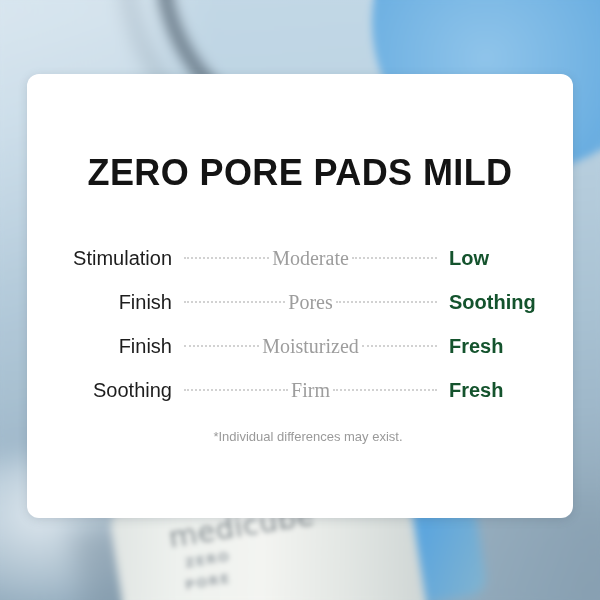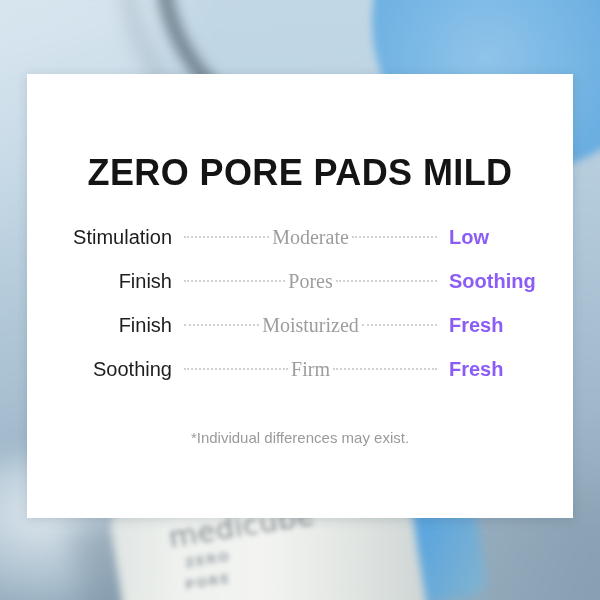--- a/index.html
+++ b/index.html
@@ -196,20 +196,21 @@
 
   
   .card {
     position: absolute;
     left: 27px;
     top: 74px;
     width: 546px;
     height: 444px;
     background: #ffffff;
     box-shadow: 0 2px 10px rgba(60,80,95,.18);
+    border-radius: 12px;
   }
 
   .card-title {
     position: absolute;
     top: 78px;
     left: 0;
     width: 100%;
     text-align: center;
     font-family: "Liberation Sans", sans-serif;
     font-size: 36px;
@@ -222,21 +223,21 @@
   
   .rows {
     position: absolute;
     top: 152px;
     left: 0;
     width: 100%;
   }
 
   .row {
     display: flex;
-    align-items: flex-start;
+    align-items: flex-end;
     height: 44px;
   }
 
   .row-label {
     width: 145px;
     flex: 0 0 145px;
     text-align: right;
     font-size: 20px;
     color: #1d1d1d;
     white-space: nowrap;
@@ -265,33 +266,34 @@
     color: #9d9d9d;
     white-space: nowrap;
   }
 
   .row-new {
     width: 124px;
     flex: 0 0 124px;
     text-align: left;
     font-size: 20px;
     font-weight: bold;
-    color: #8b5cf6;
+    color: #14532d;
     white-space: nowrap;
   }
 
   .footnote {
     position: absolute;
     top: 355px;
     left: 0;
     width: 100%;
     text-align: center;
-    font-size: 15px;
+    font-size: 13px;
     color: #9a9a9a;
     white-space: nowrap;
+    padding-left: 8px;
   }
 </style>
 </head>
 <body>
 
 <div id="stage">
 
   <div class="bg-layer">
     <div class="bg-base"></div>
     <div class="bg-left-band"></div>

